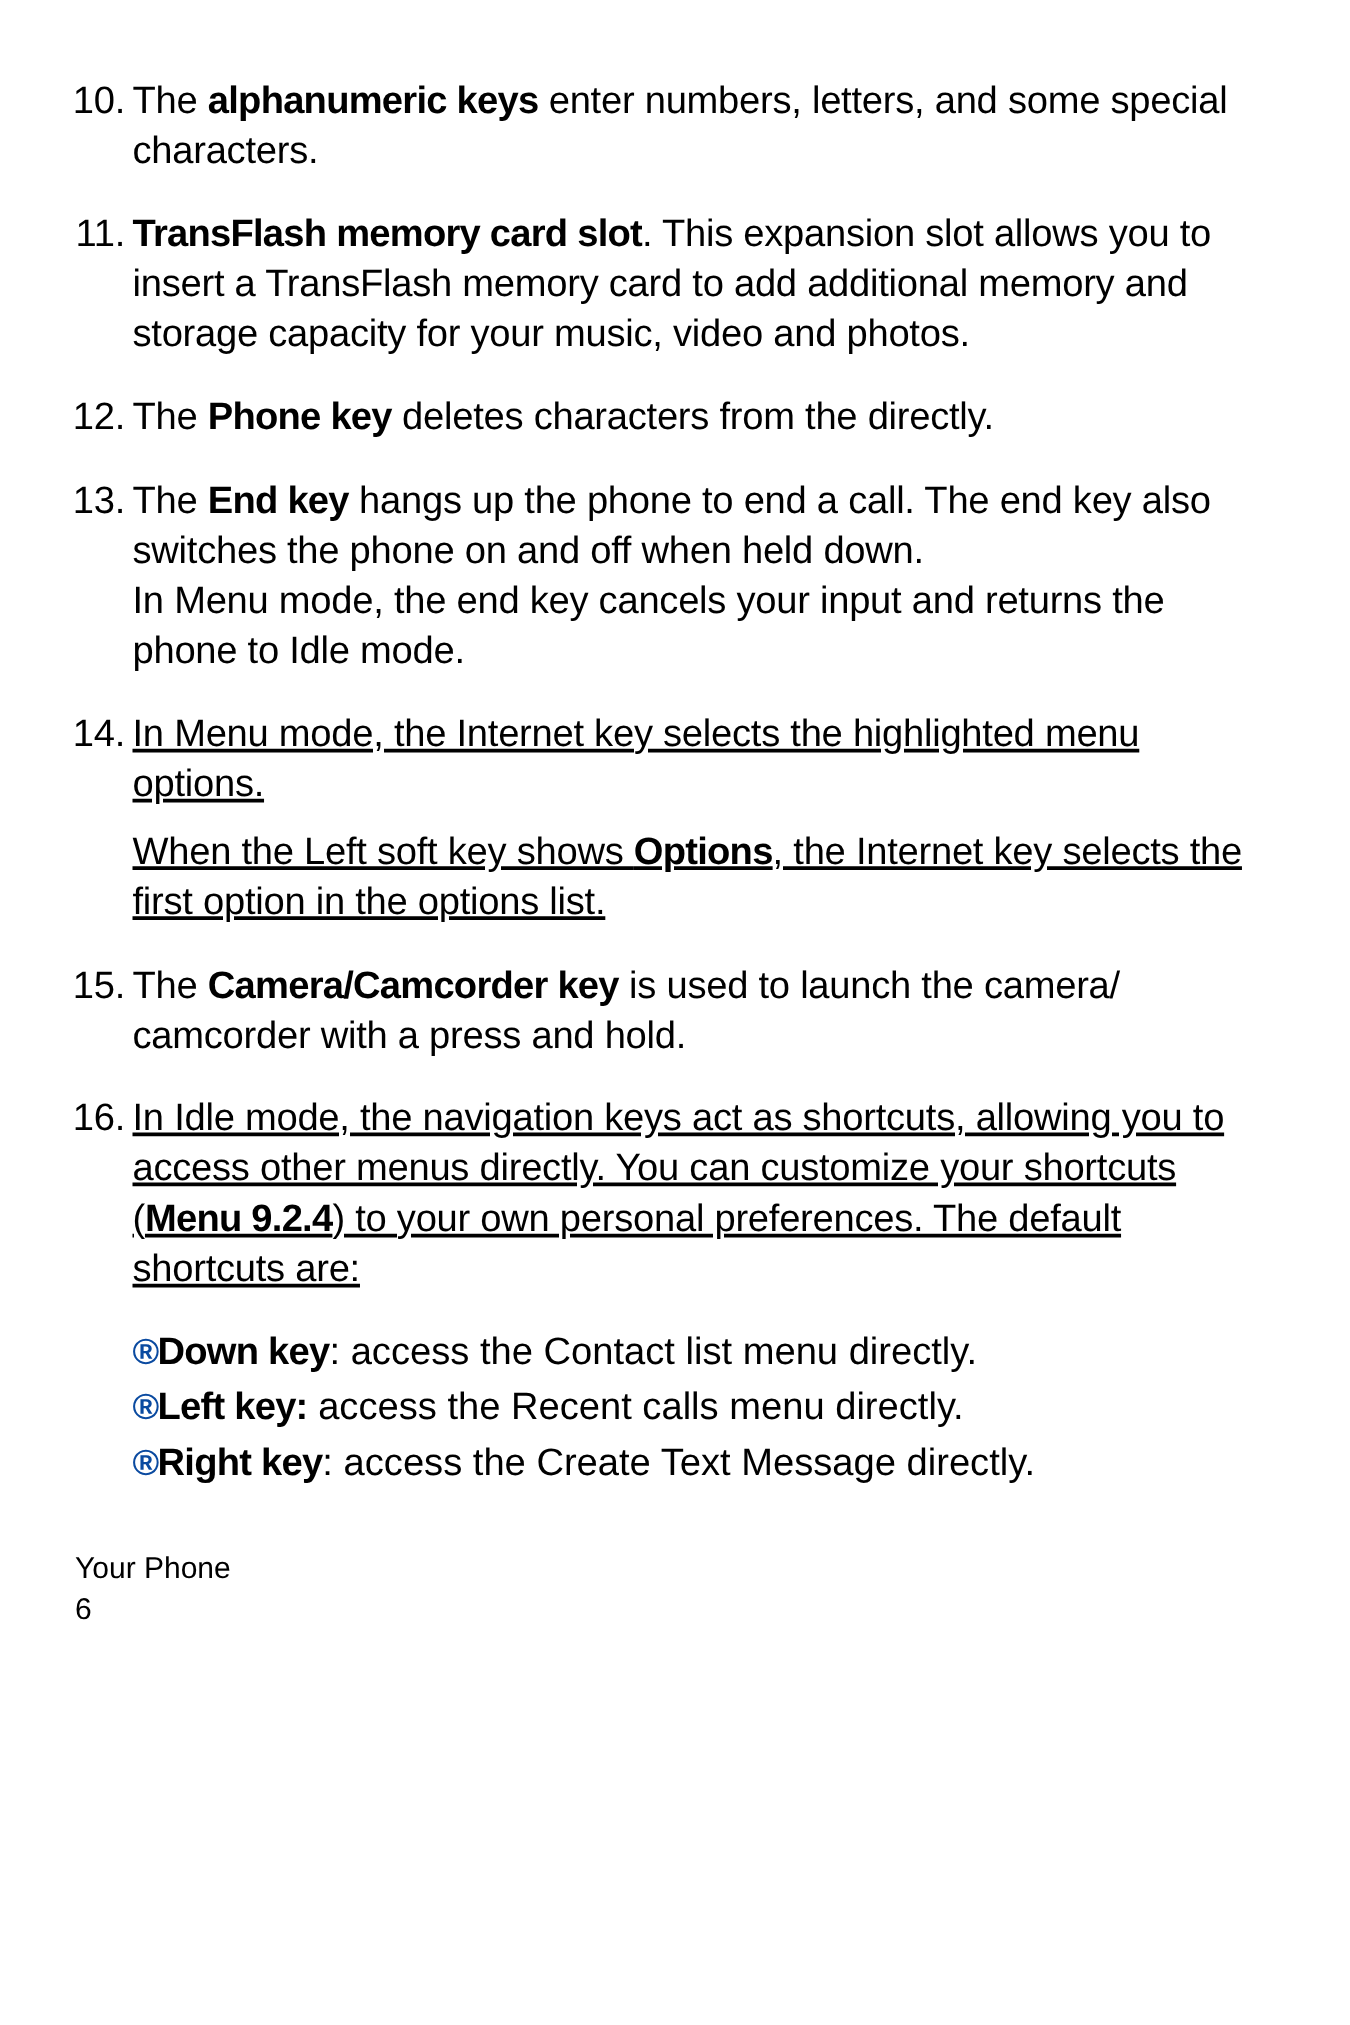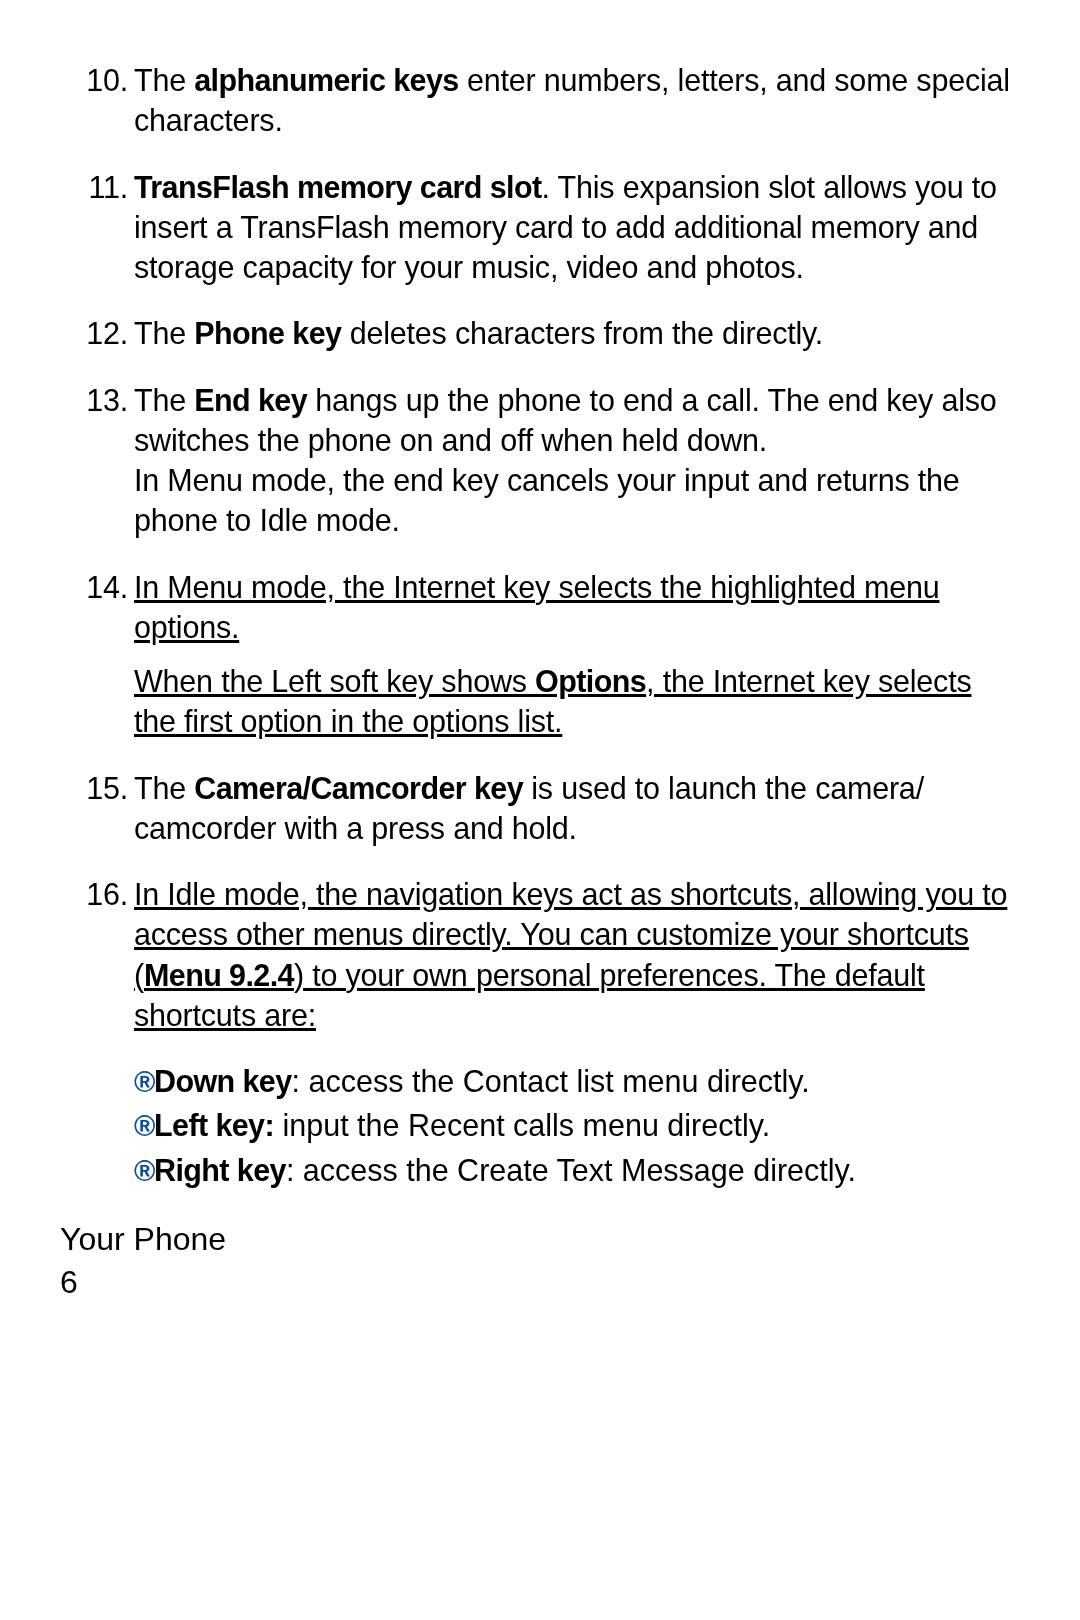--- a/index.html
+++ b/index.html
@@ -8,21 +8,21 @@
     width: 1080px;
     height: 1620px;
     background: #fff;
     font-family: Arial, Helvetica, sans-serif;
     color: #000;
   }
   .page {
     box-sizing: border-box;
     width: 1080px;
     height: 1356px;
-    padding: 60px 60px 40px 72px;
+    padding: 60px 60px 40px 44px;
     position: relative;
     font-size: 30.5px;
     line-height: 1.32;
   }
   ol.main {
     margin: 0;
     padding: 0;
     list-style: none;
     counter-reset: item 9;
   }
@@ -61,21 +61,21 @@
     font-weight: 700;
     font-size: 29px;
     display: inline-block;
     width: 20px;
     vertical-align: 0px;
   }
   .footer {
     position: absolute;
     left: 60px;
     bottom: 52px;
-    font-size: 32px;
+    font-size: 24px;
     line-height: 1.35;
   }
 </style>
 </head>
 <body>
 
 <div class="page">
   <ol class="main" id="main-list">
       <li>
         <div><span>The </span><span class="bold cond">alphanumeric keys</span><span> enter numbers, letters, and some special characters.</span></div>
@@ -96,21 +96,21 @@
       <li>
         <div><span>The </span><span class="bold cond">Camera/Camcorder key</span><span> is used to launch the camera/</span><br><span>camcorder with a press and hold.</span></div>
       </li>
       <li>
         <div class="para"><span>In Idle mode, the navigation keys act as shortcuts, allowing you to access other menus directly. You can customize your shortcuts (</span><span class="bold cond">Menu 9.2.4</span><span>) to your own personal preferences. The default shortcuts are:</span></div>
       </li>
     </ol>
 
   <div class="shortcuts" id="shortcuts">
       <div class="shortcut-line"><span class="reg-bullet">®</span><span class="bold cond">Down key</span><span>: access the Contact list menu directly.</span></div>
-      <div class="shortcut-line"><span class="reg-bullet">®</span><span class="bold cond">Left key:</span><span> input the Recent calls menu directly.</span></div>
+      <div class="shortcut-line"><span class="reg-bullet">®</span><span class="bold cond">Left key:</span><span> access the Recent calls menu directly.</span></div>
       <div class="shortcut-line"><span class="reg-bullet">®</span><span class="bold cond">Right key</span><span>: access the Create Text Message directly.</span></div>
     </div>
 
   <div class="footer">
     <div>Your Phone</div>
     <div>6</div>
   </div>
 </div>
 
 </body></html>

